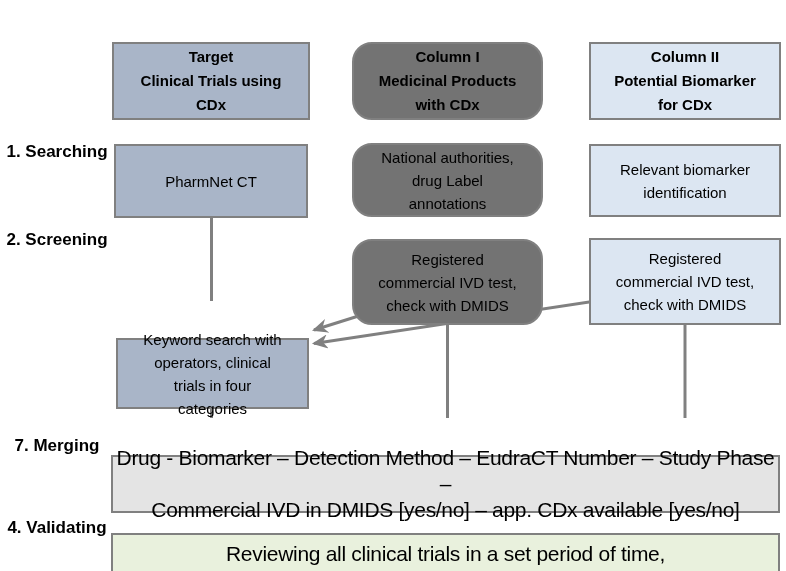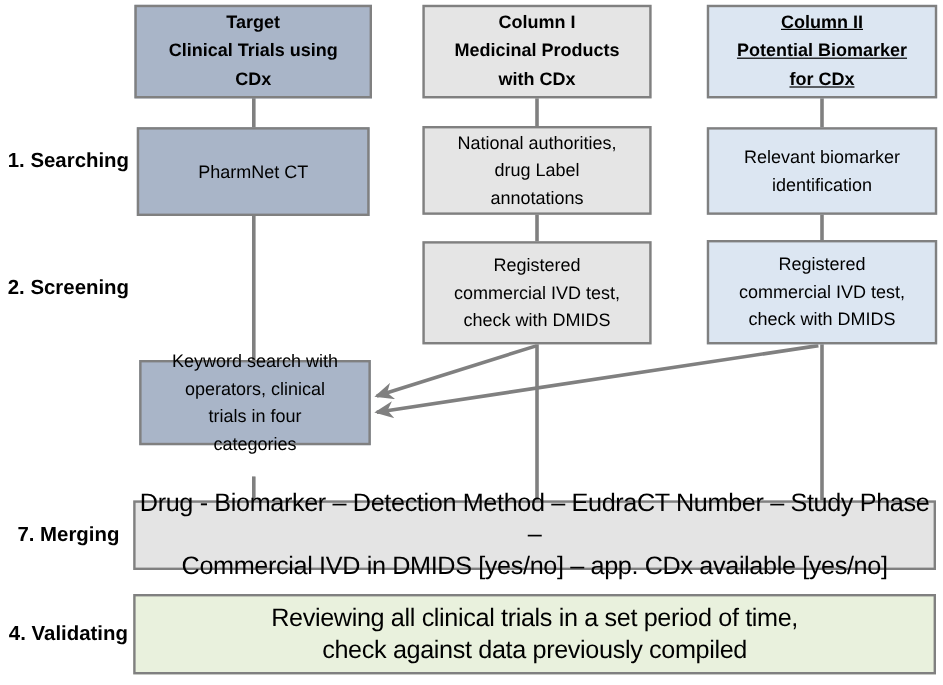--- a/index.html
+++ b/index.html
@@ -23,51 +23,52 @@
     border: 2.5px solid #808080;
     display: flex;
     align-items: center;
     justify-content: center;
     text-align: center;
     white-space: pre-line;
     color: #000000;
     z-index: 2;
     font-size: 15px;
     line-height: 23px;
+    margin-top: 38px;
   }
   .hdr { font-weight: 700; line-height: 24px; }
   .fill-bluegray { background: #a9b5c8; }
-  .fill-lightblue { background: #e5e5e5; }
+  .fill-lightblue { background: #737373; border-radius: 20px; }
   .fill-paleblue { background: #dce6f2; }
   .fill-gray { background: #e4e4e4; }
   .fill-green { background: #e9f1dd; }
   .wide { font-size: 21px; line-height: 26px; letter-spacing: -0.3px; }
   .step-label {
     position: absolute;
     width: 110px;
     text-align: center;
     font-weight: 700;
     font-size: 17px;
     color: #000000;
     z-index: 2;
     white-space: nowrap;
   }
   
   .b-hdr-target   { left:112px; top:4px;   width:198px; height:78px; }
   .b-hdr-col1     { left:352px; top:4px;   width:191px; height:78px; }
-  .b-hdr-col2     { left:589px; top:4px;   width:192px; height:78px;text-decoration:underline; }
+  .b-hdr-col2     { left:589px; top:4px;   width:192px; height:78px; }
   .b-pharmnet     { left:114px; top:106px; width:194px; height:74px; }
   .b-natauth      { left:352px; top:105px; width:191px; height:74px; }
   .b-relbio       { left:589px; top:106px; width:192px; height:73px; }
   .b-reg1         { left:352px; top:201px; width:191px; height:86px; }
   .b-reg2         { left:589px; top:200px; width:192px; height:87px; }
   .b-keyword      { left:116px; top:300px; width:193px; height:71px; }
   .b-merging      { left:111px; top:417px; width:669px; height:58px; }
   .b-validating   { left:111px; top:495px; width:669px; height:67px; }
-  .l-step1 { left:2px; top:124px; }
+  .l-step1 { left:2px; top:142px; }
   .l-step2 { left:2px; top:230px; }
   .l-step3 { left:2px; top:436px; }
   .l-step4 { left:2px; top:518px;text-align:center; }
 </style>
 </head>
 <body>
 
 <div class="canvas">
 
   <svg class="connectors" viewBox="0 0 786 571" xmlns="http://www.w3.org/2000/svg">

